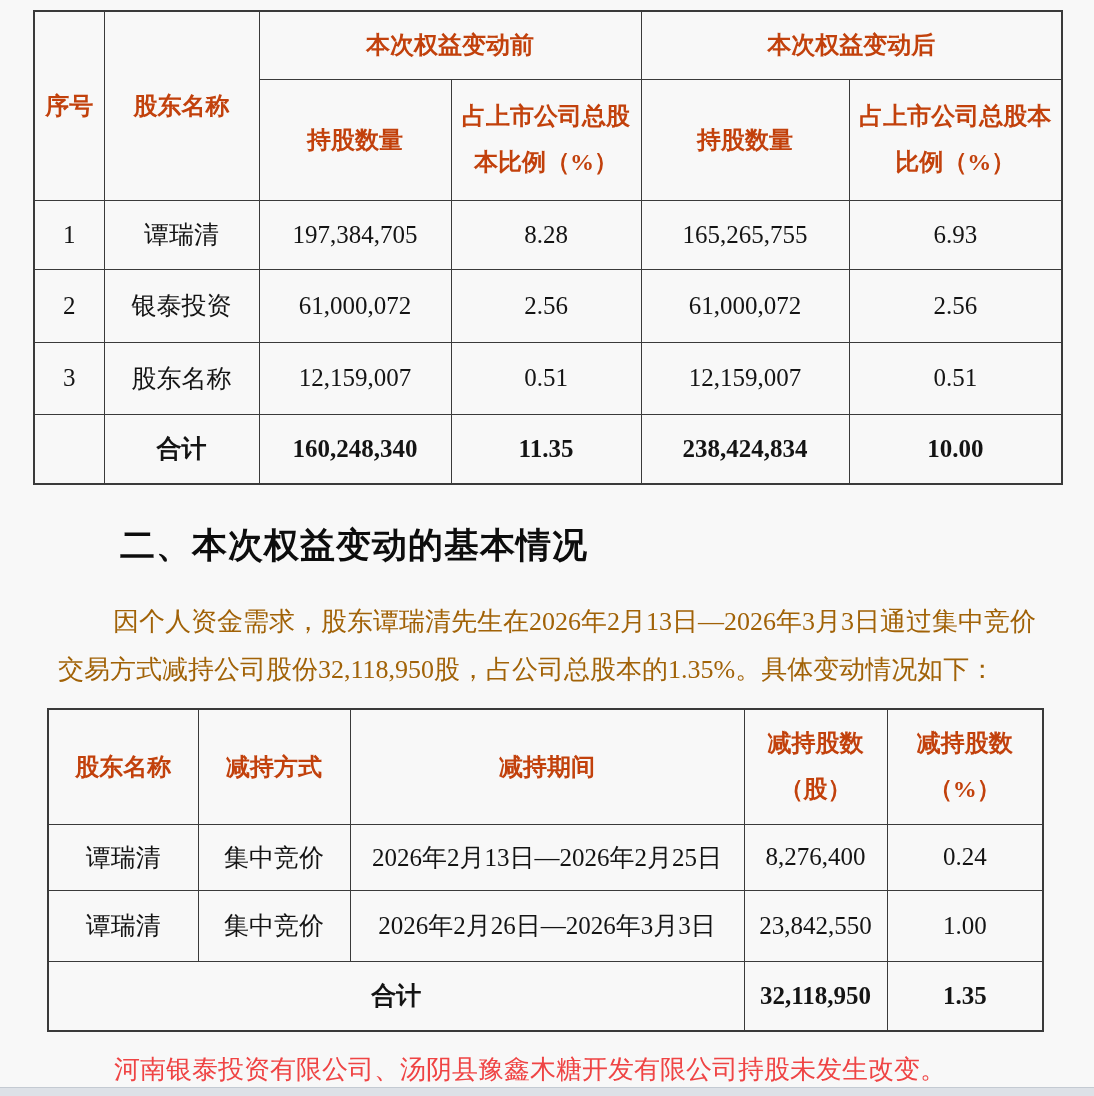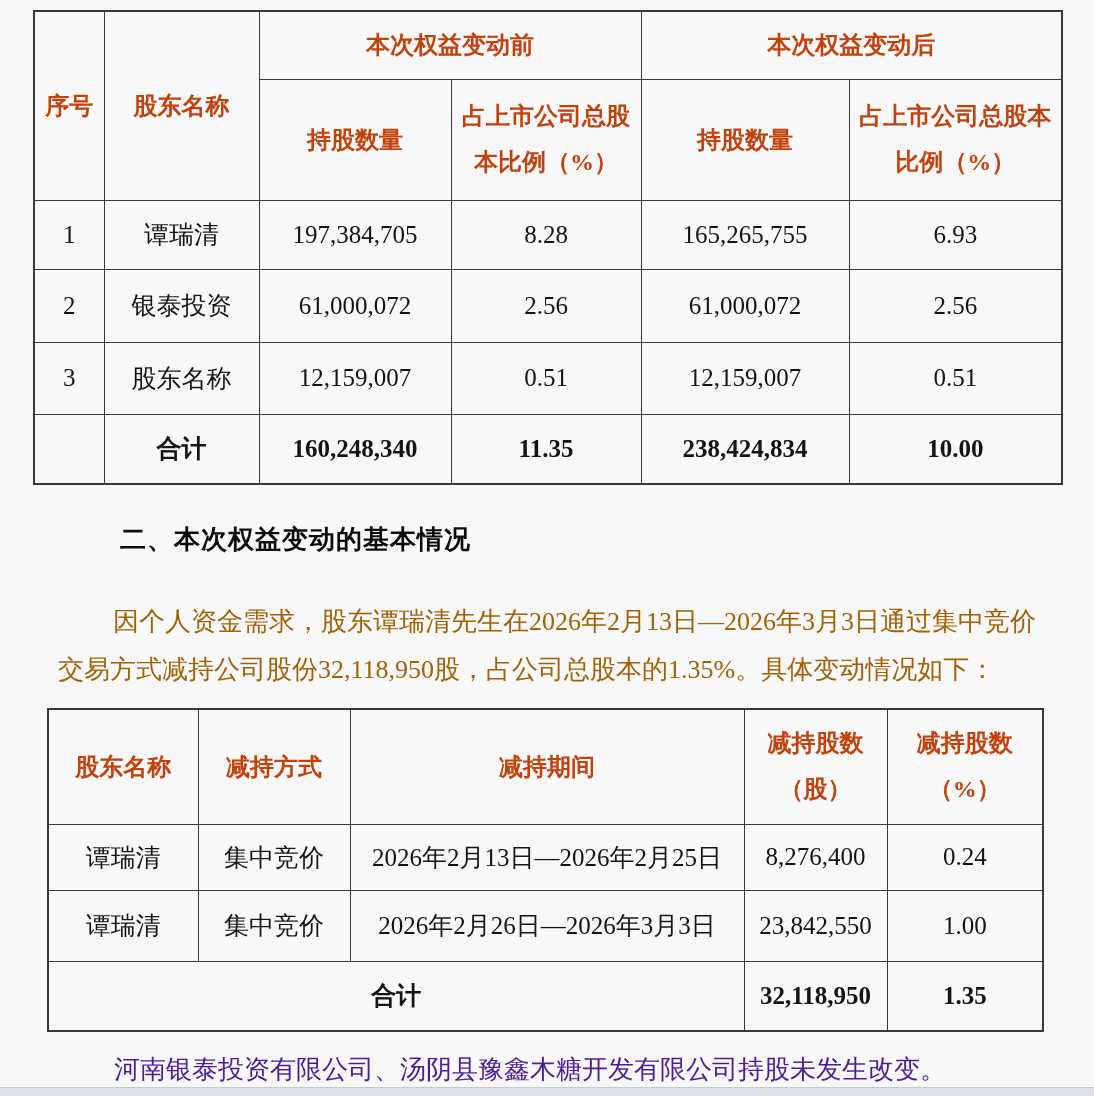--- a/index.html
+++ b/index.html
@@ -53,40 +53,40 @@
     line-height: 1.9;
     margin-left: 8px;
   }
   tr.total td {
     font-weight: bold;
   }
   .heading {
     position: absolute;
     left: 120px;
     top: 522px;
-    font-size: 26px;
+    font-size: 35px;
     font-weight: bold;
     color: #0d0d0d;
     white-space: nowrap;
     letter-spacing: 1px;
   }
   .bodyline {
     position: absolute;
     font-size: 26px;
     color: #a16207;
     white-space: nowrap;
   }
   .line1 { left: 113px; top: 604px; }
   .line2 { left: 58px;  top: 652px; }
   .footerline {
     position: absolute;
     left: 114px;
     top: 1052px;
     font-size: 26px;
-    color: #4c1d95;
+    color: #ef4444;
     white-space: nowrap;
   }
   .bottom-bar {
     position: absolute;
     left: 0;
     bottom: 0;
     width: 100%;
     height: 8px;
     background: #dde1e7;
     border-top: 1px solid #c4cad2;

